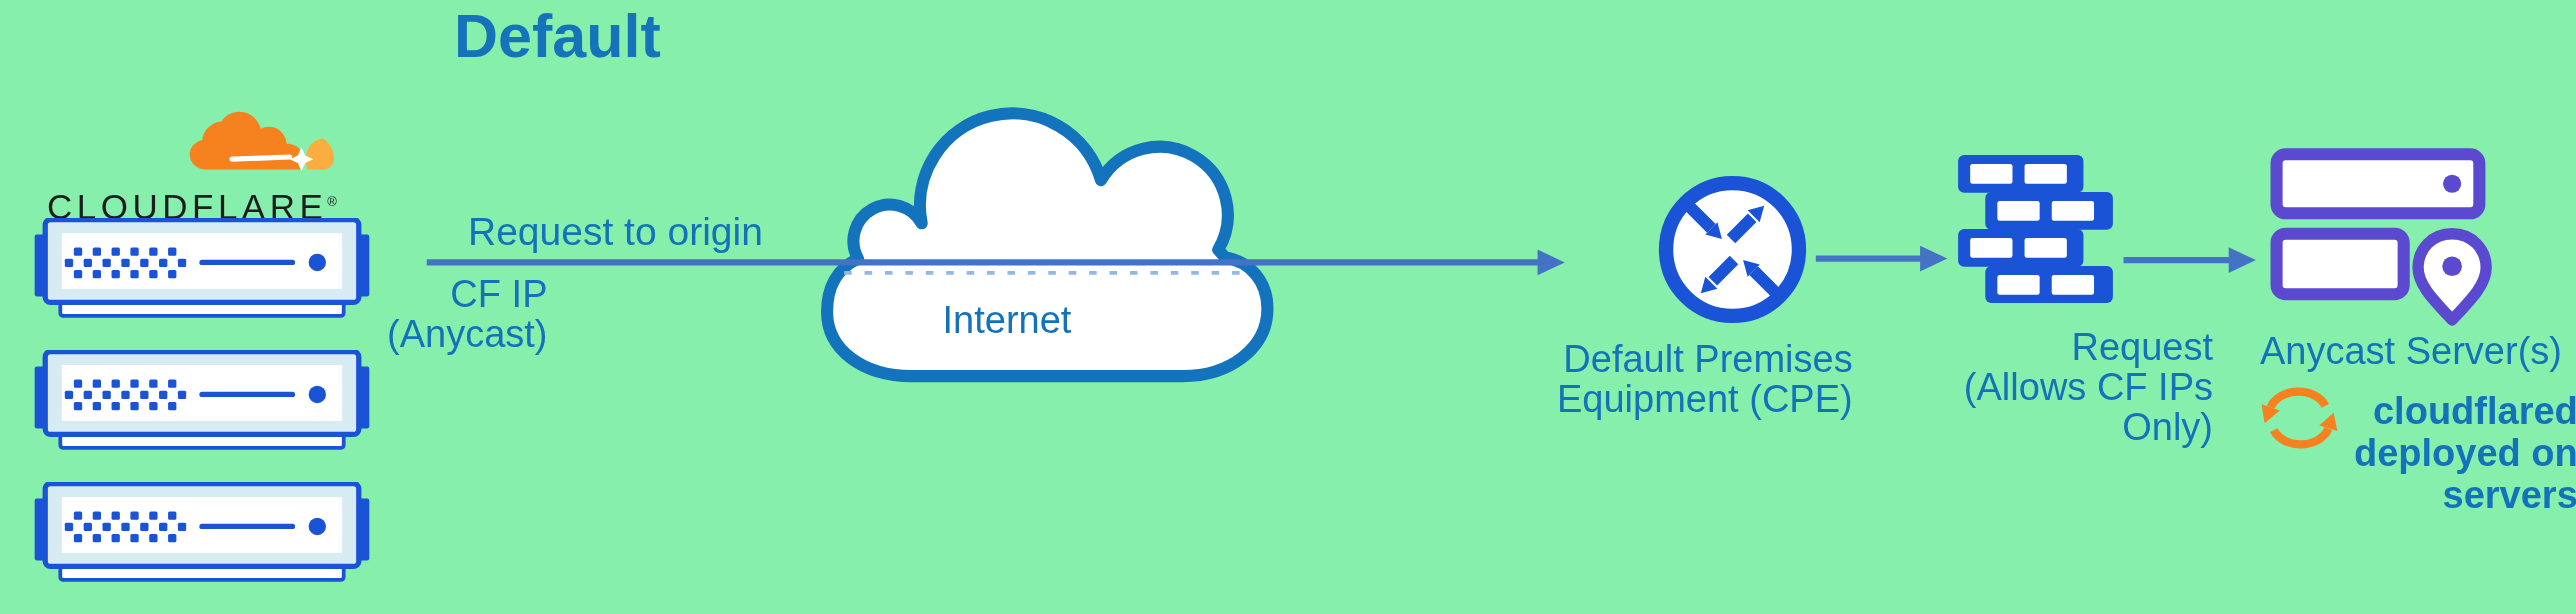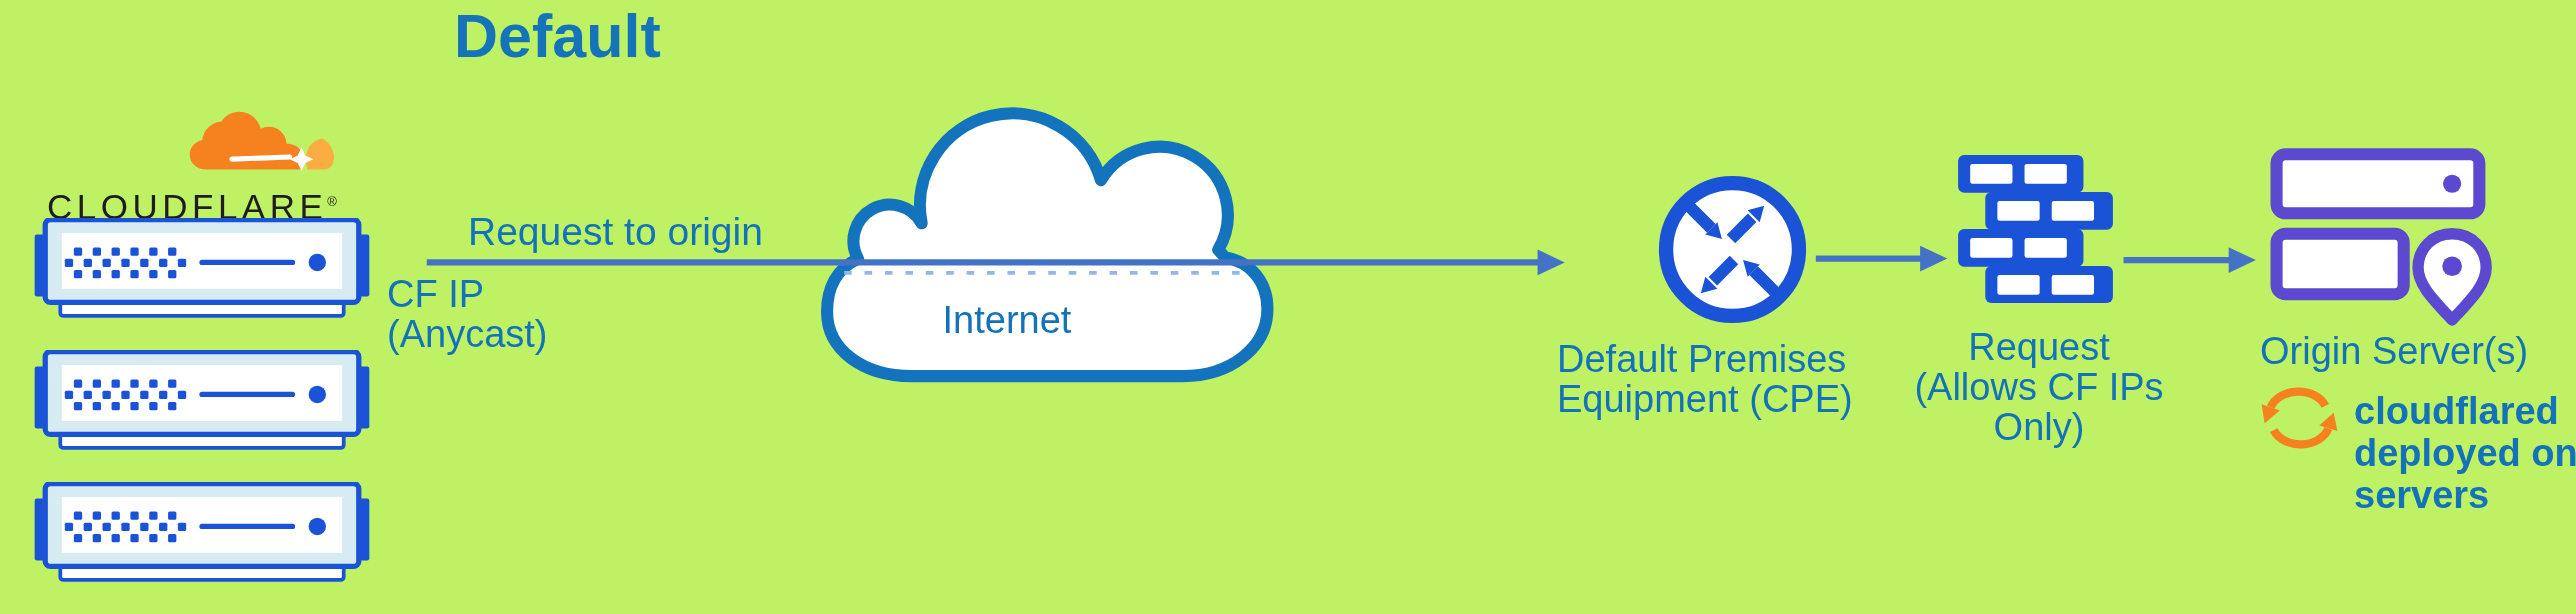--- a/index.html
+++ b/index.html
@@ -1,21 +1,21 @@
 <!DOCTYPE html>
 <html style="font-size:12px"><head>
 <meta charset="utf-8">
 <style>
   html,body{margin:0;padding:0;background:#fff;}
   .canvas{
-    position:relative;width:2576px;height:614px;background:#bef264;
+    position:relative;width:2576px;height:614px;background:#86efac;
     font-family:"Liberation Sans", sans-serif;overflow:hidden;
   }
   .abs{position:absolute;}
-  .blue-label{color:#1372b9;font-size:38px;line-height:40px;white-space:nowrap;}
+  .blue-label{color:#1372b9;font-size:38px;line-height:40px;white-space:nowrap;text-align:right;}
   .title{color:#1573ba;font-size:61px;font-weight:bold;line-height:73px;}
   .wordmark{color:#1d1d1f;font-size:35px;font-weight:normal;letter-spacing:4.5px;line-height:35px;white-space:nowrap;}
   .wordmark sup{font-size:13px;letter-spacing:0;}
   svg{display:block;}
   .center{text-align:center;}
 </style>
 </head>
 <body>
 
 <div class="canvas">
@@ -207,21 +207,21 @@
   <div class="abs" style="left:2269px;top:148px;">
     <svg width="227" height="182" viewBox="0 0 300 240">
       <rect x="10" y="8" width="268" height="78" rx="12" fill="#ffffff" stroke="#5b4ad0" stroke-width="16"></rect>
       <circle cx="242" cy="47" r="12" fill="#5b4ad0"></circle>
       <rect x="10" y="113" width="168" height="80" rx="12" fill="#ffffff" stroke="#5b4ad0" stroke-width="16"></rect>
       <path d="M242 113 C 216 113 197 133 197 158 C 197 180 216 199 242 227 C 268 199 287 180 287 158 C 287 133 268 113 242 113 Z" fill="#ffffff" stroke="#5b4ad0" stroke-width="15" stroke-linejoin="round"></path>
       <circle cx="242" cy="156" r="13" fill="#5b4ad0"></circle>
     </svg>
   </div>
 
-  <div class="abs blue-label" style="left:2260px;top:331px;">Origin Server(s)</div>
+  <div class="abs blue-label" style="left:2260px;top:331px;">Anycast Server(s)</div>
 
   <div class="abs" style="left:2254px;top:383px;">
     <svg width="91" height="73" viewBox="0 0 120 96">
       <path d="M 94 30 A 38 29 0 0 0 22 32" fill="none" stroke="#f6821f" stroke-width="11"></path>
       <polygon points="14,53 34,36 10,28" fill="#f6821f"></polygon>
       <path d="M 26 62 A 38 29 0 0 0 98 60" fill="none" stroke="#f6821f" stroke-width="11"></path>
       <polygon points="105,39 110,63 86,56" fill="#f6821f"></polygon>
     </svg>
   </div>
 

